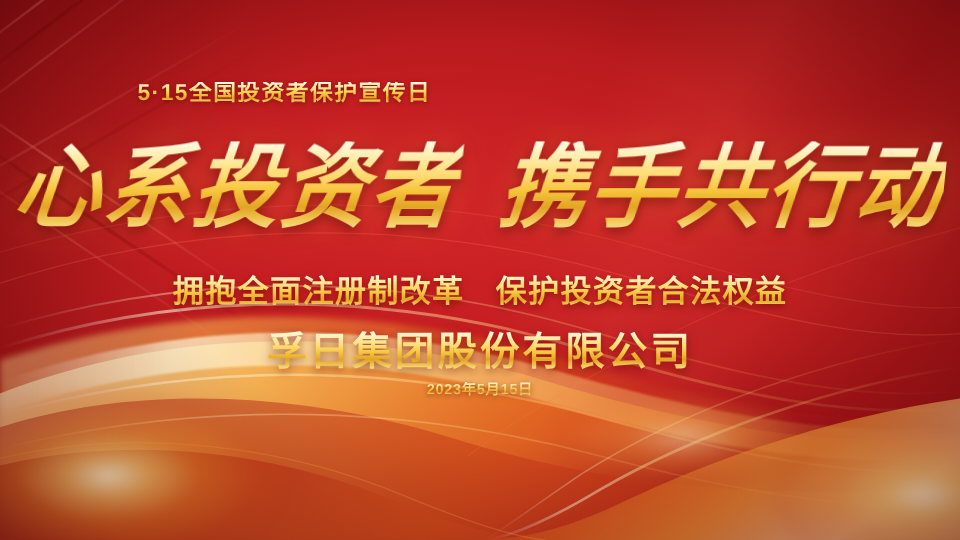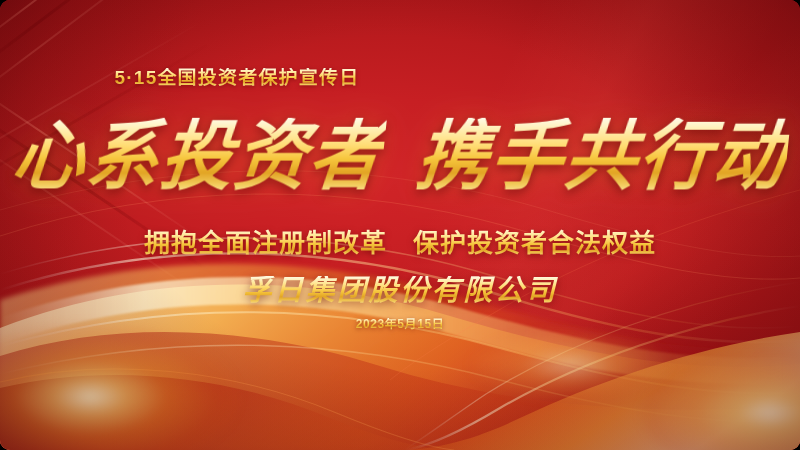--- a/index.html
+++ b/index.html
@@ -9,21 +9,20 @@
     background: #000;
   }
   #poster {
     position: relative;
     width: 800px;
     height: 450px;
     overflow: hidden;
     font-family: "Liberation Sans", "DejaVu Sans", sans-serif;
     background: #b4161a;
     user-select: none;
-    border-radius: 10px;
   }
 
   
 
   .layer {
     position: absolute;
     inset: 0;
     pointer-events: none;
   }
 
@@ -214,25 +213,24 @@
     font-size: 26px;
     font-weight: 700;
     letter-spacing: 1px;
     filter: drop-shadow(0 2px 3px rgba(88,0,0,0.55));
   }
   #slogan-line .gap2 { display:inline-block; width: 26px; }
 
   
   #company-name {
     top: 276px;
-    font-size: 29px;
+    font-size: 33px;
     font-weight: 700;
     letter-spacing: 2.5px;
     filter: drop-shadow(0 2px 4px rgba(88,0,0,0.55));
-    font-style: italic;
   }
 
   
   #date-line {
     top: 318px;
     font-size: 12px;
     font-weight: 600;
     letter-spacing: 0.6px;
     filter: drop-shadow(0 1px 2px rgba(88,0,0,0.5));
   }

